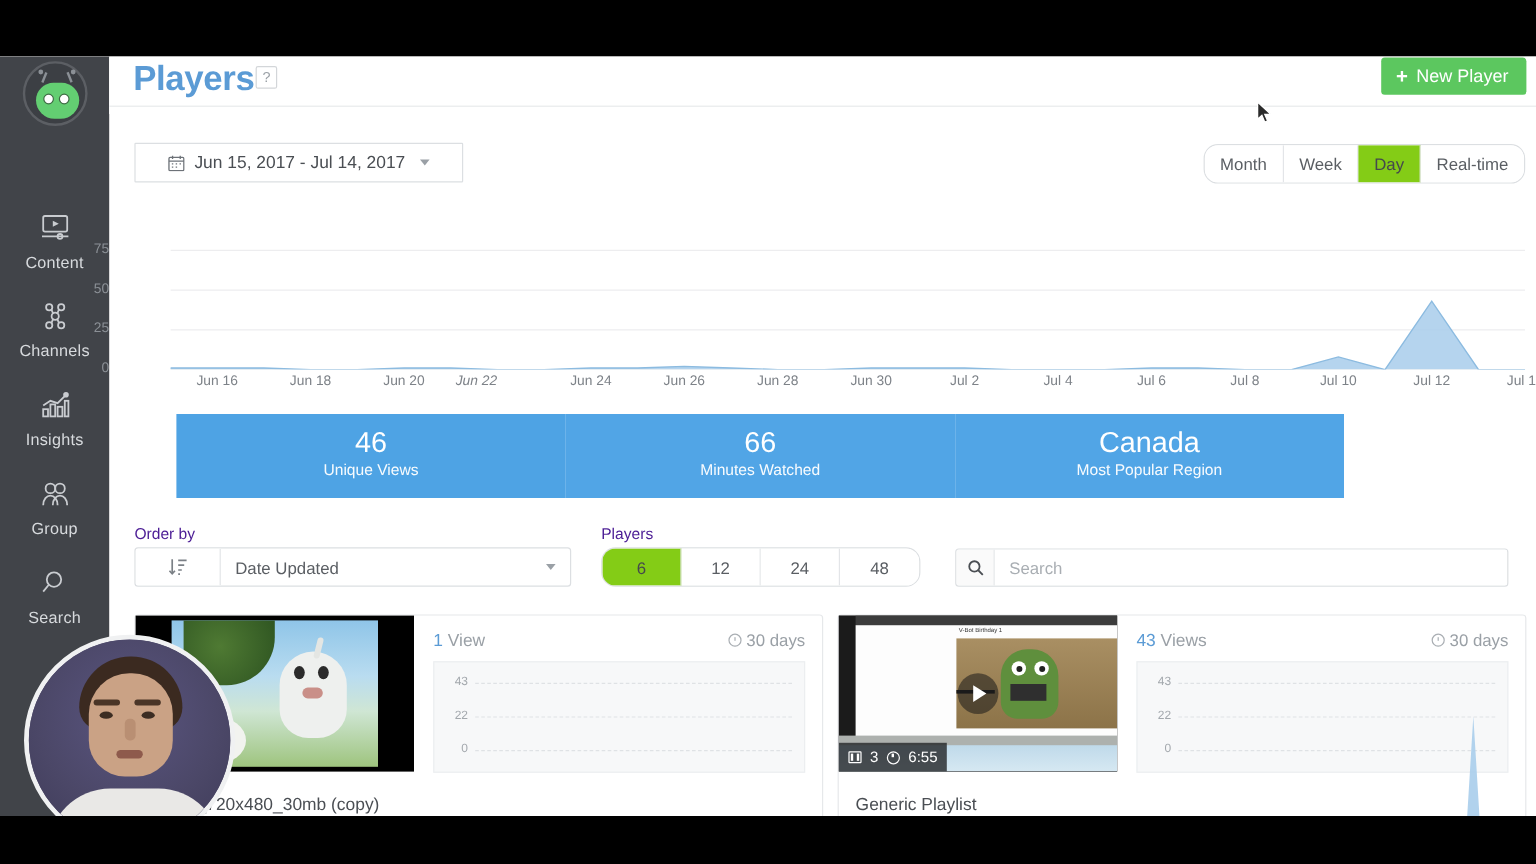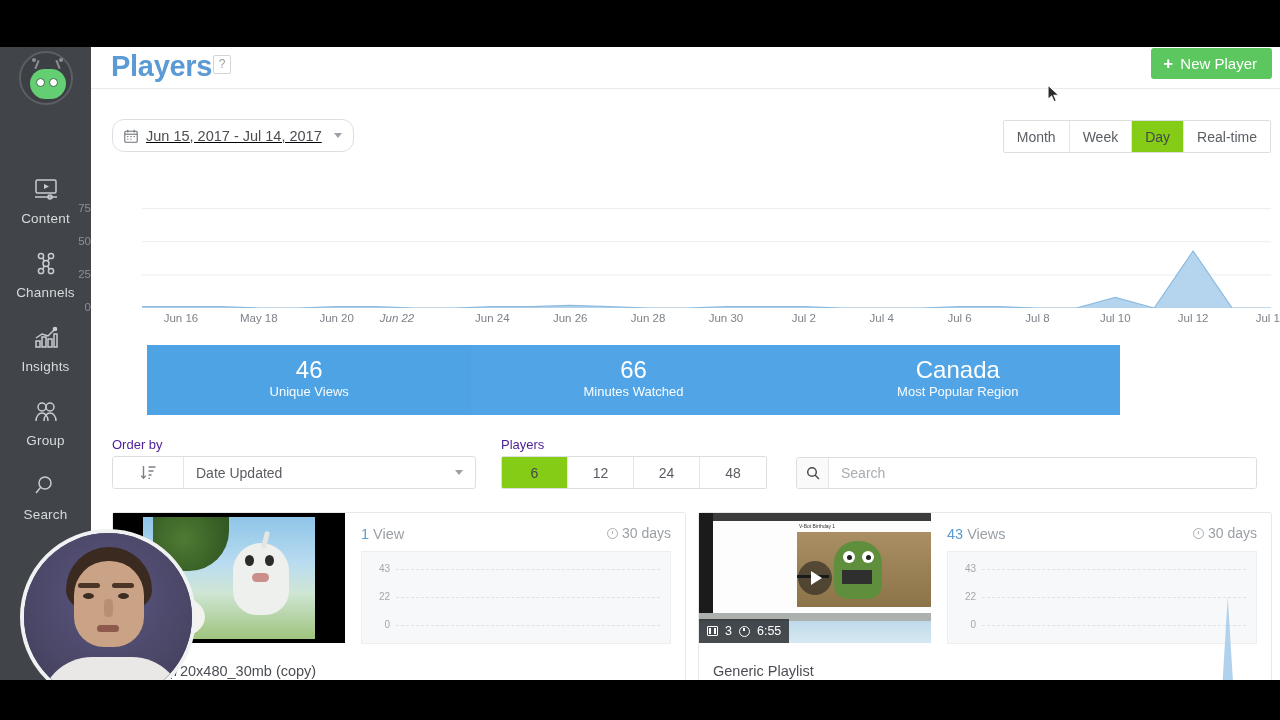--- a/index.html
+++ b/index.html
@@ -59,30 +59,30 @@
     background: #5cc75f; color: #fff; border: none; border-radius: 3px;
     font-size: 15px; font-family: inherit; cursor: pointer;
     display: flex; align-items: center; gap: 7px;
   }
   #new-player-btn .plus { font-size: 17px; font-weight: bold; line-height: 1; }
   #head-rule { position: absolute; left: 91px; top: 41px; width: 1189px; height: 1px; background: #e8eaec; }
 
   
   #daterange {
     position: absolute; left: 112px; top: 72px; height: 33px; min-width: 213px;
-    border: 1px solid #dcdfe2; border-radius: 12px; background: #fff;
-    display: flex; align-items: center; gap: 8px; padding: 0 11px; cursor: pointer; text-decoration: underline;
+    border: 1px solid #dcdfe2; border-radius: 1px; background: #fff;
+    display: flex; align-items: center; gap: 8px; padding: 0 27px; cursor: pointer;
   }
   #daterange .cal { width: 14px; height: 14px; position: relative; }
   #daterange .dr-text { font-size: 14.5px; color: #4a4e53; }
   #daterange .caret { width: 0; height: 0; border-left: 4.5px solid transparent;
      border-right: 4.5px solid transparent; border-top: 5px solid #9aa0a6; margin-left: 4px; }
 
   .seg-group { position: absolute; display: flex; border: 1px solid #dcdfe2;
-     border-radius: 2px; overflow: hidden; background: #fff; }
+     border-radius: 12px; overflow: hidden; background: #fff; }
   .seg-group .seg {
     font-size: 14px; color: #5a5e63; background: #fff; border: none; border-right: 1px solid #e3e5e8;
     padding: 0 13px; height: 31px; cursor: pointer; font-family: inherit;
   }
   .seg-group .seg:last-child { border-right: none; }
   .seg-group .seg.active { background: #84cc16; color: #45484d; }
   #period-toggle { right: 9px; top: 73px; }
 
   
   #chart-card { position: absolute; left: 112px; top: 155px; width: 1159px; height: 130px; }
@@ -322,21 +322,21 @@
         <path id="chart-line" fill="none" stroke="#8cbbe0" stroke-width="1.2" d="M0.0,104.7 L38.9,104.7 L77.9,104.7 L116.8,106.0 L155.7,106.0 L194.7,104.7 L233.6,104.7 L272.5,106.0 L311.4,106.0 L350.4,104.7 L389.3,104.7 L428.2,103.3 L467.2,104.7 L506.1,106.0 L545.0,106.0 L584.0,104.7 L622.9,104.7 L661.8,104.7 L700.8,106.0 L739.7,106.0 L778.6,106.0 L817.6,104.7 L856.5,104.7 L895.4,106.0 L934.3,106.0 L973.3,95.4 L1012.2,106.0 L1051.1,49.0 L1090.1,106.0 L1129.0,106.0"></path>
       </svg>
       <div id="y-labels">
           <div class="y-lab" style="top: 99px;">0</div>
           <div class="y-lab" style="top: 65.875px;">25</div>
           <div class="y-lab" style="top: 32.75px;">50</div>
           <div class="y-lab" style="top: -0.375px;">75</div>
         </div>
       <div id="x-labels">
           <div class="x-lab" style="left: 68.931px;">Jun 16</div>
-          <div class="x-lab" style="left: 146.793px;">May 18</div>
+          <div class="x-lab" style="left: 146.793px;">Jun 18</div>
           <div class="x-lab" style="left: 224.655px;">Jun 20</div>
           <div class="x-lab" style="left: 285px; font-style: italic;">Jun 22</div>
           <div class="x-lab" style="left: 380.379px;">Jun 24</div>
           <div class="x-lab" style="left: 458.241px;">Jun 26</div>
           <div class="x-lab" style="left: 536.103px;">Jun 28</div>
           <div class="x-lab" style="left: 613.966px;">Jun 30</div>
           <div class="x-lab" style="left: 691.828px;">Jul 2</div>
           <div class="x-lab" style="left: 769.69px;">Jul 4</div>
           <div class="x-lab" style="left: 847.552px;">Jul 6</div>
           <div class="x-lab" style="left: 925.414px;">Jul 8</div>

